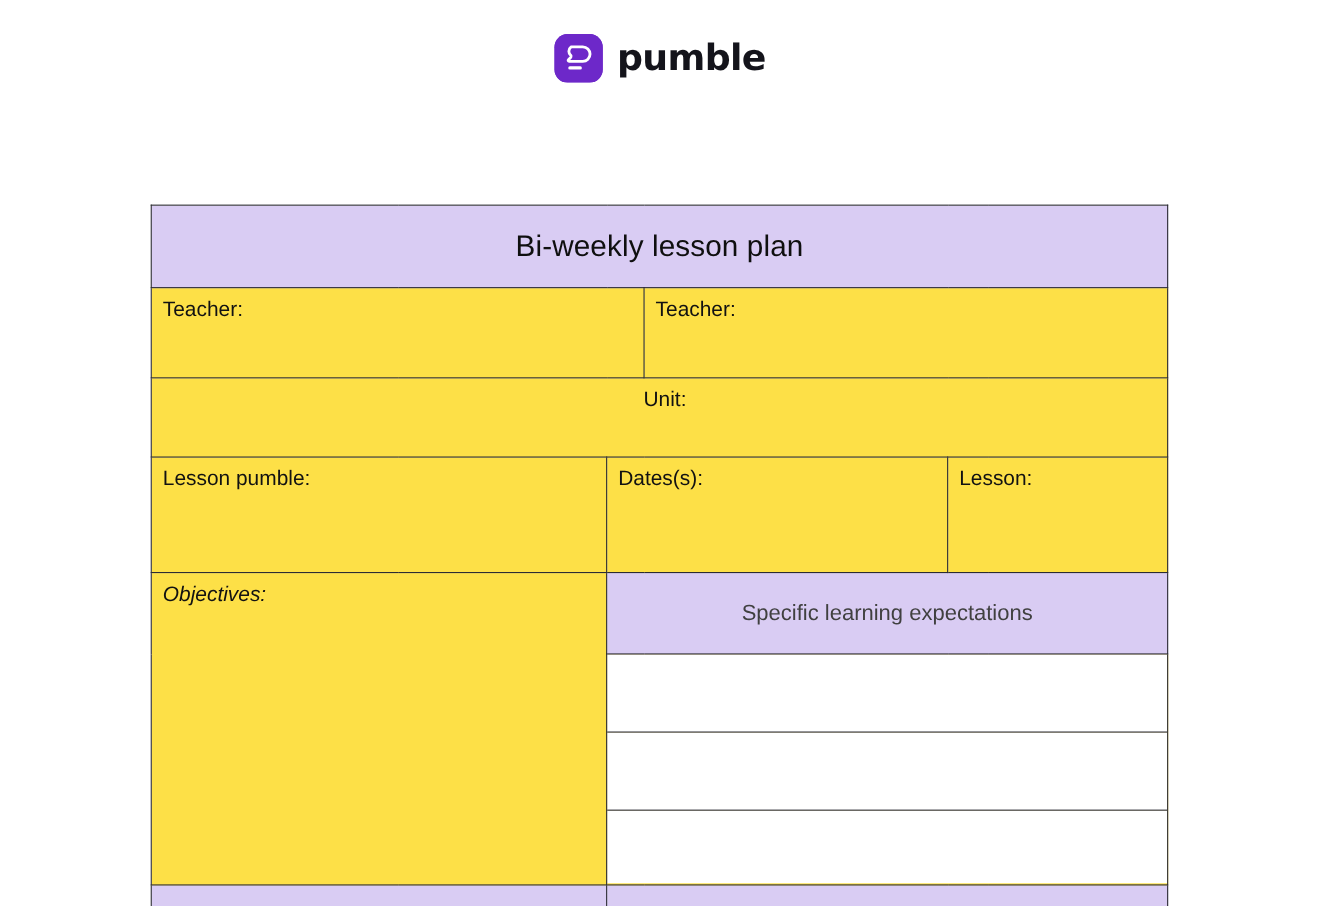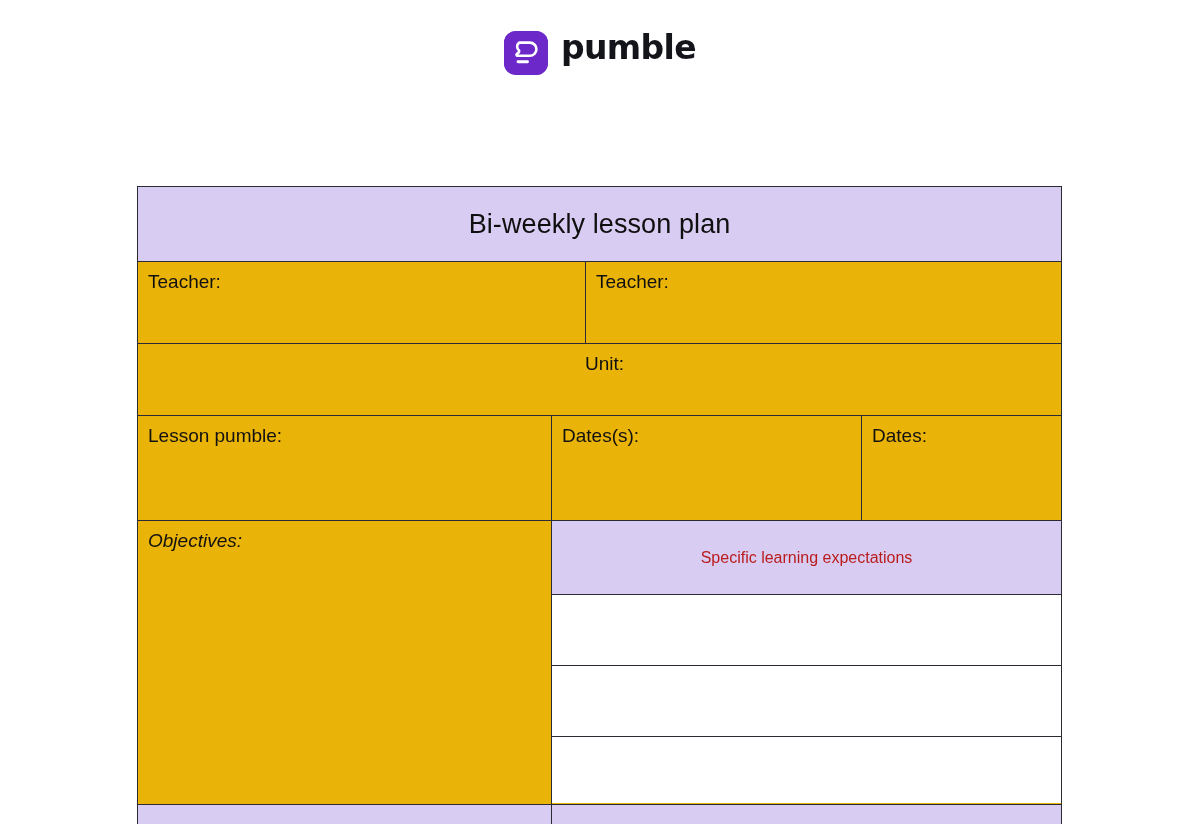--- a/index.html
+++ b/index.html
@@ -23,20 +23,21 @@
     top: 0;
     left: 0;
     width: 1200px;
     height: 145px;
     display: flex;
     align-items: center;
     justify-content: center;
   }
   .brand-lockup {
     display: flex;
+    align-items: center;
     gap: 13px;
     transform: translateY(-20px);
   }
   .brand-mark {
     width: 44px;
     height: 44px;
     border-radius: 12px;
     background: #6D28C9;
     position: relative;
     flex: 0 0 auto;
@@ -61,21 +62,21 @@
   table.plan {
     border-collapse: collapse;
     table-layout: fixed;
     width: 924px;
     background: #ffffff;
   }
   table.plan td {
     border: 1px solid #2b2b33;
     padding: 0;
     vertical-align: top;
-    background: #eab308;
+    background: #fde047;
   }
   .cellpad {
     padding: 9px 0 0 10px;
     font-size: 19px;
     line-height: 1.18;
     color: #121212;
     white-space: nowrap;
   }
   .lav {
     background: #D9CCF3 !important;
@@ -91,23 +92,23 @@
     line-height: 1;
     color: #0f0f0f;
     letter-spacing: 0.1px;
   }
   .sle-cell {
     height: 73px;
     text-align: center;
     vertical-align: middle !important;
   }
   .sle-text {
-    font-size: 16px;
+    font-size: 20px;
     line-height: 1;
-    color: #b91c1c;
+    color: #404040;
   }
   .r-teacher { height: 81px; }
   .r-unit    { height: 71px; text-align: center; }
   .r-lesson  { height: 104px; }
   .obj-cell  { height: 282px; font-style: italic; }
   .sub-row   { height: 70px; }
   .sub-row-last { height: 66px; }
   .r-tail    { height: 26px; }
 
   
@@ -178,21 +179,21 @@
     </tr>
 
     <tr>
       <td class="r-lesson" colspan="2">
         <div class="cellpad">Lesson pumble:</div>
       </td>
       <td class="r-lesson" colspan="2">
         <div class="cellpad">Dates(s):</div>
       </td>
       <td class="r-lesson" colspan="2">
-        <div class="cellpad">Dates:</div>
+        <div class="cellpad">Lesson:</div>
       </td>
     </tr>
 
     <tr>
       <td class="obj-cell" colspan="2" rowspan="2">
         <div class="cellpad">Objectives:</div>
       </td>
       <td class="lav sle-cell" colspan="4">
         <div class="sle-text">Specific learning expectations</div>
       </td>

